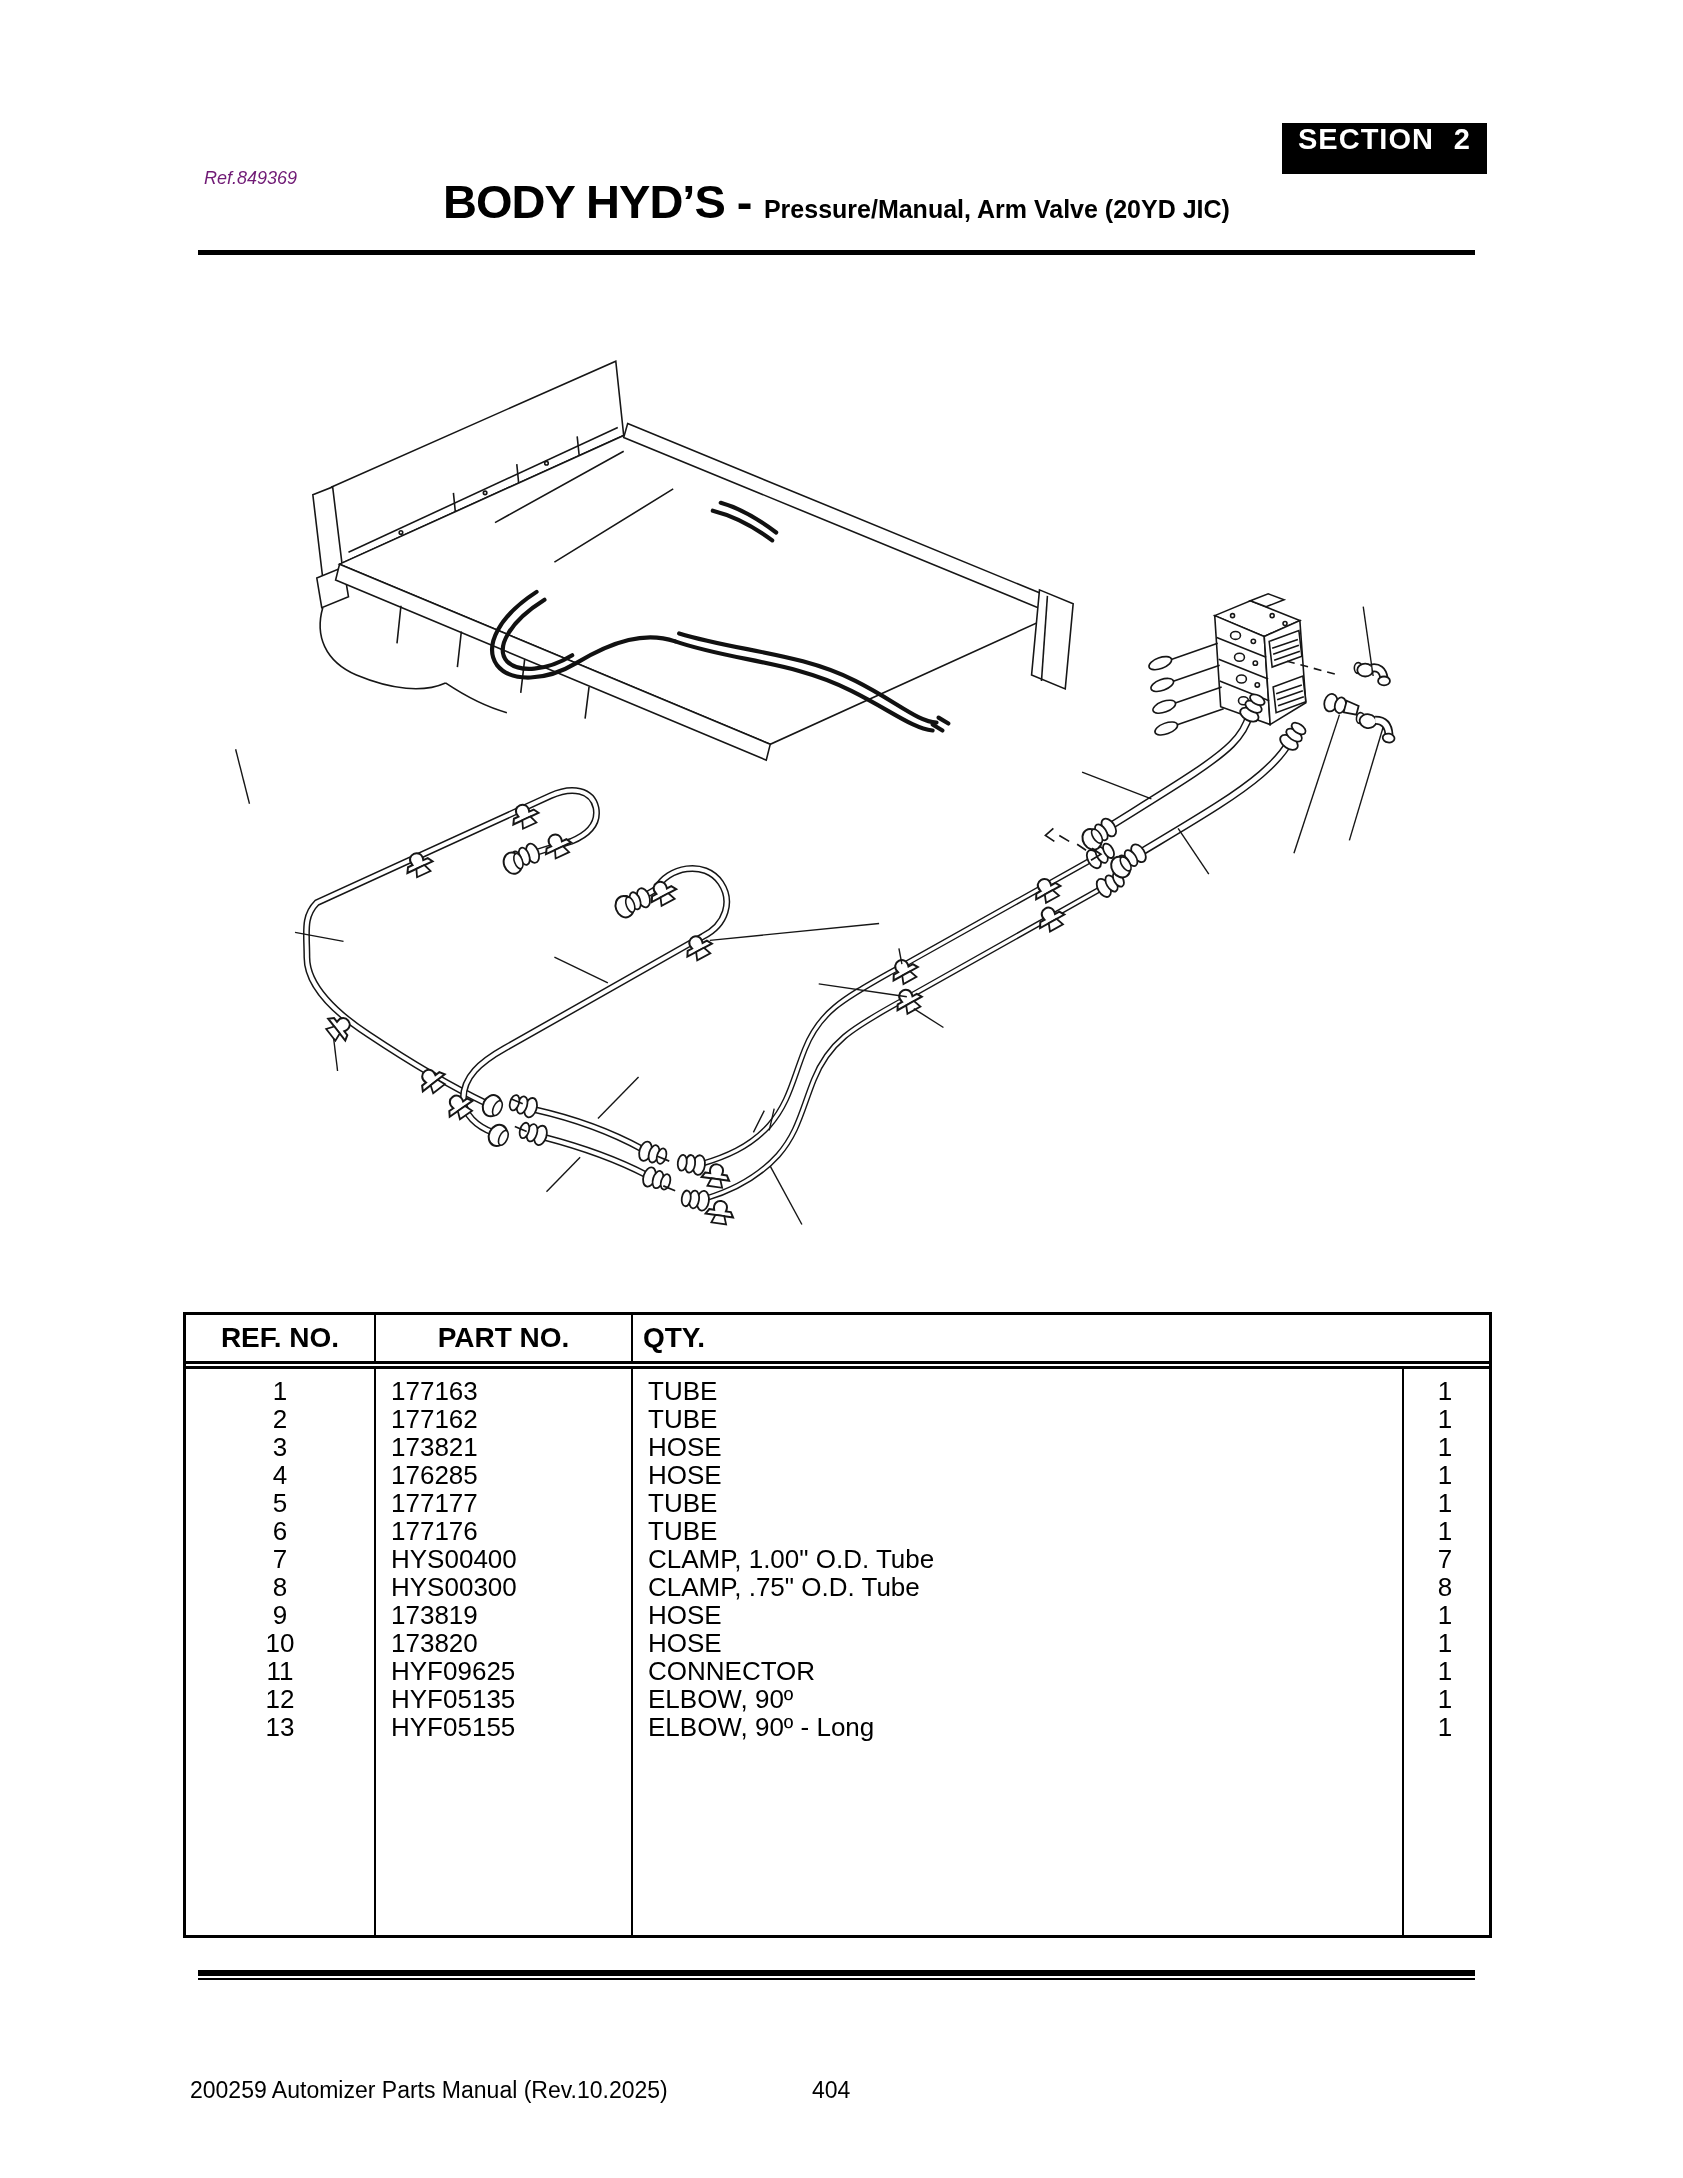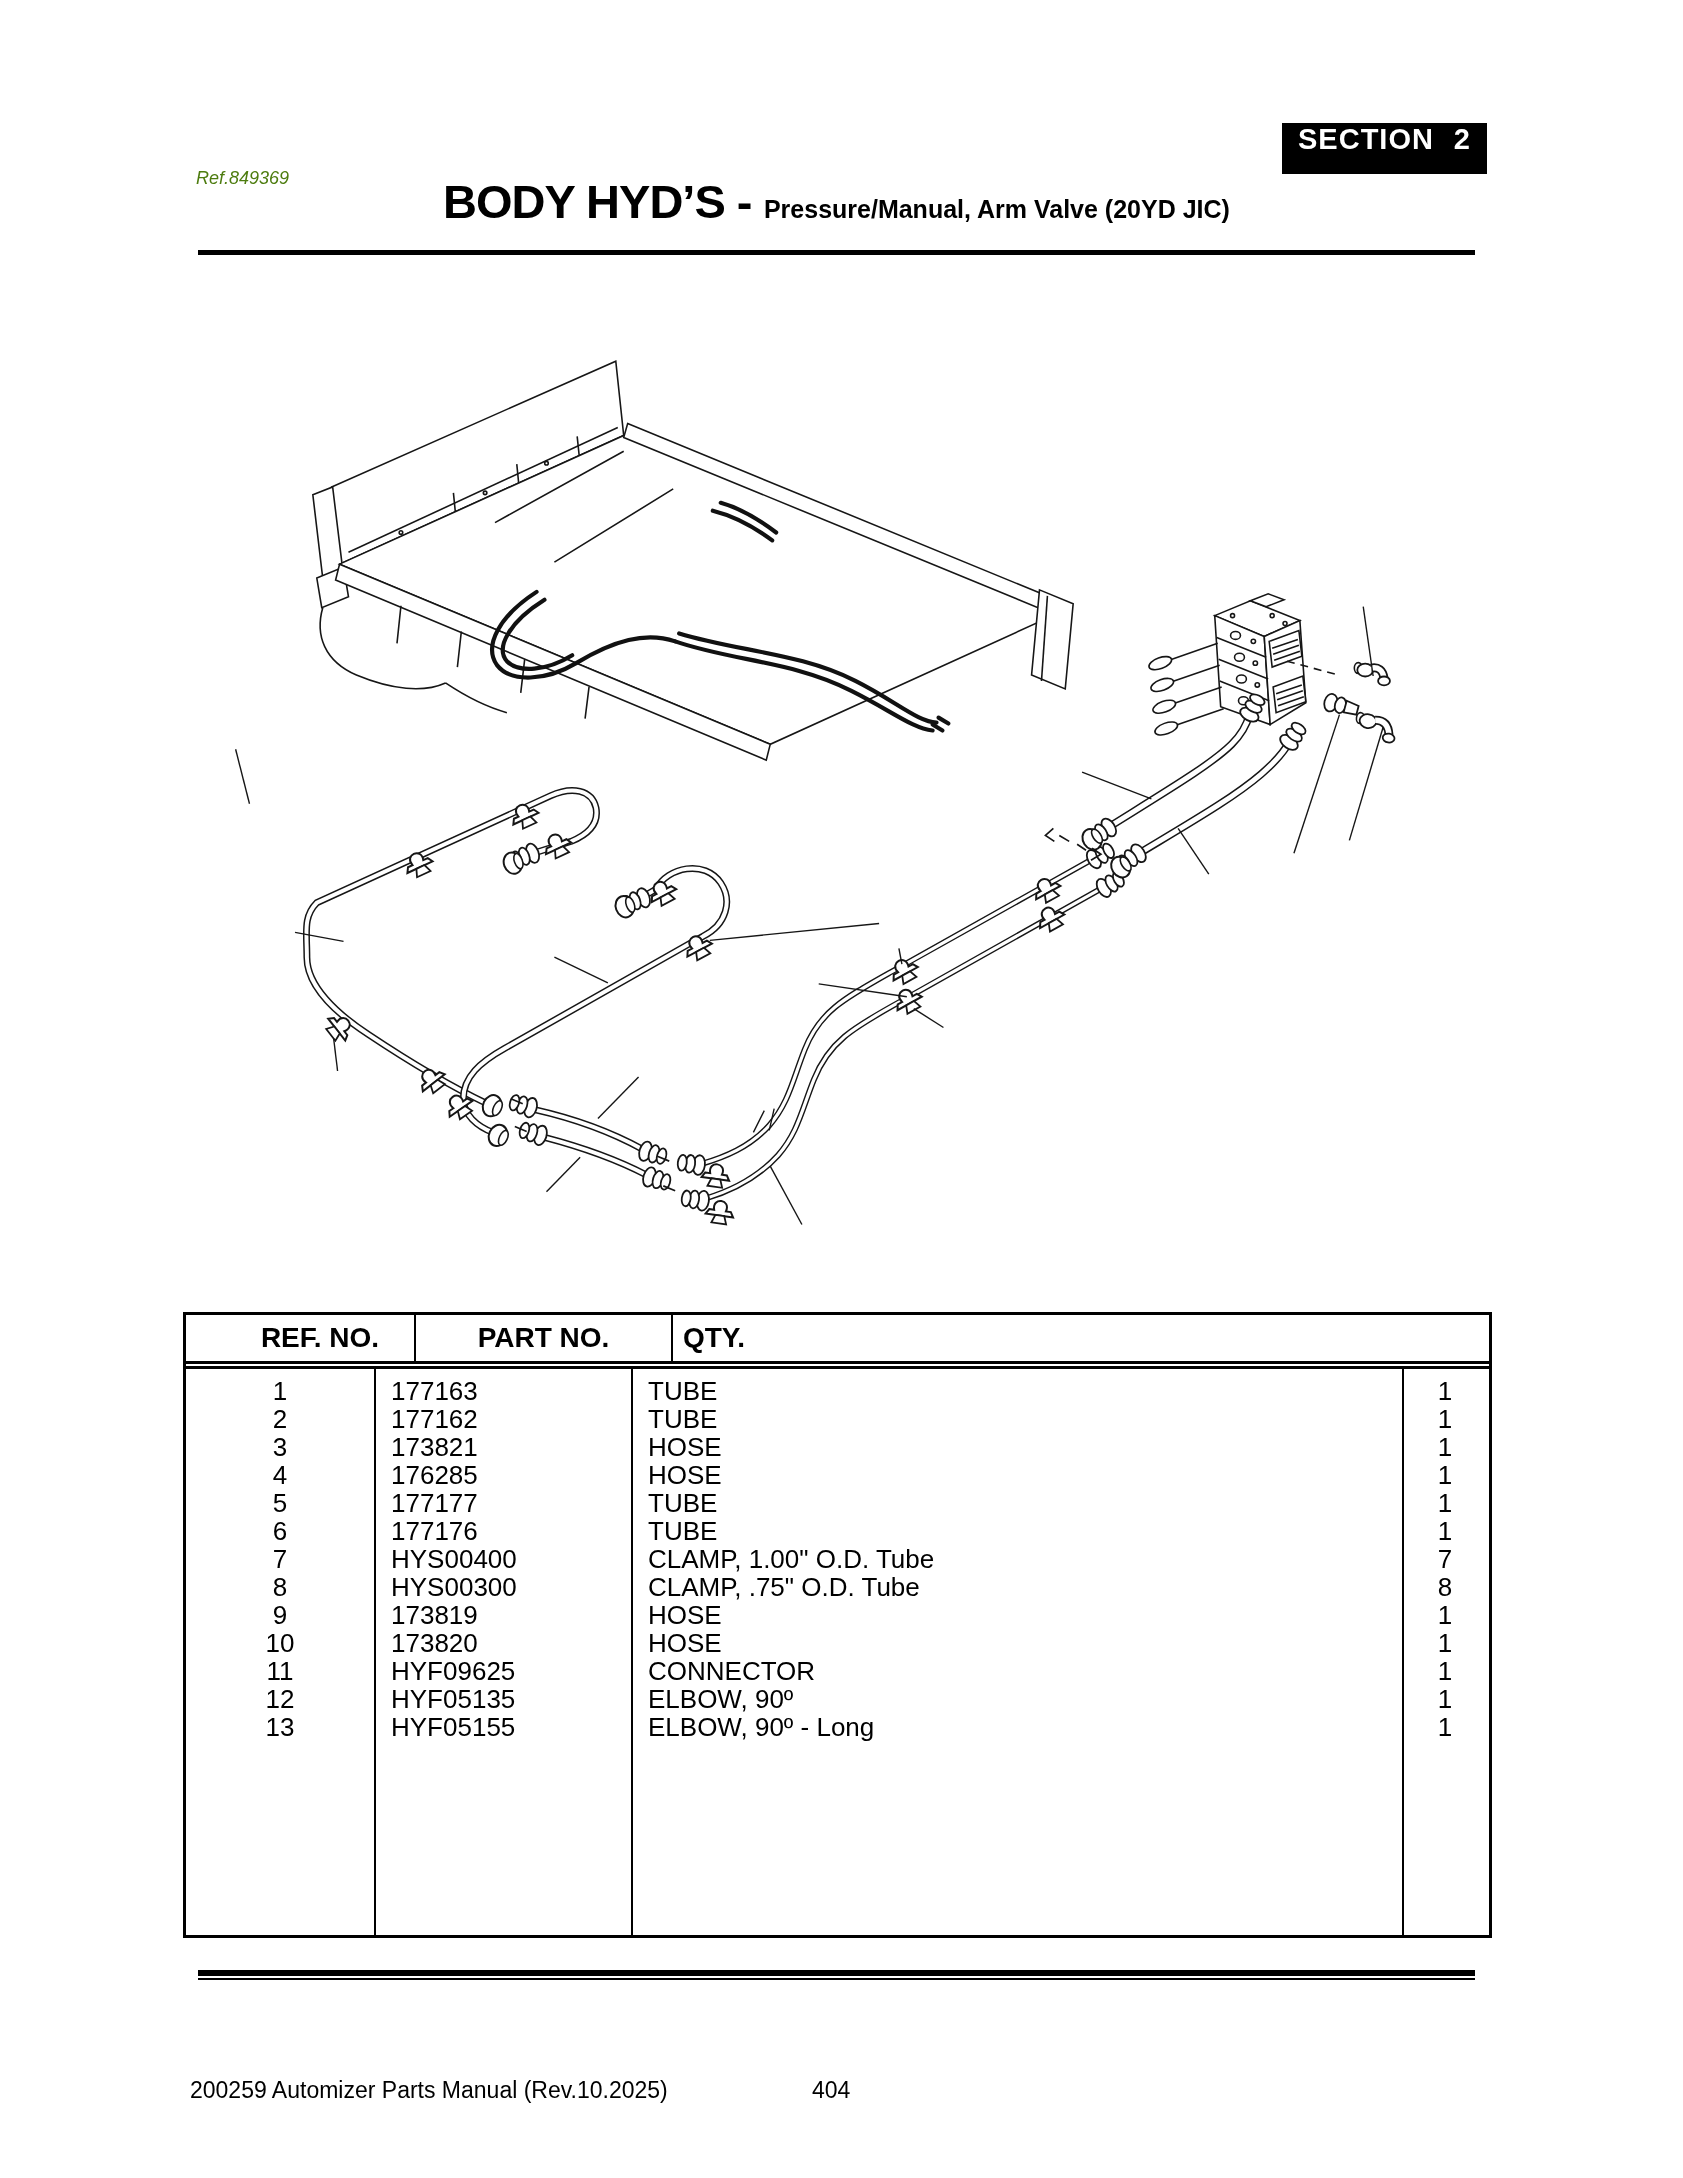--- a/index.html
+++ b/index.html
@@ -1,21 +1,21 @@
 <!DOCTYPE html>
 <html><head>
 <meta charset="utf-8">
 <style>
   html,body{margin:0;padding:0;}
   body{
     width:1683px;height:2178px;background:#ffffff;position:relative;
     font-family:"Liberation Sans", sans-serif;color:#000;overflow:hidden;
   }
   .ref-label{
-    position:absolute;left:196px;top:168px;font-style:italic;font-size:18px;color:#4d7c0f;
+    position:absolute;left:204px;top:168px;font-style:italic;font-size:18px;color:#701a75;
   }
   .section-badge{
     position:absolute;left:1282px;top:123px;width:205px;height:51px;background:#000;
     display:flex;align-items:flex-start;justify-content:space-between;padding:0 16px;box-sizing:border-box;
   }
   .section-badge span{color:#fff;font-weight:bold;font-size:29px;letter-spacing:1px;}
   .title-line{
     position:absolute;left:198px;top:174px;width:1277px;text-align:center;white-space:nowrap;
   }
   .title-main{font-size:47px;font-weight:bold;letter-spacing:-1px;text-align:right;}
@@ -23,21 +23,21 @@
   .rule-top{
     position:absolute;left:198px;top:250px;width:1277px;height:5px;background:#000;
   }
   .diagram-wrap{position:absolute;left:198px;top:267px;width:1287px;height:1020px;}
   .parts-table{
     position:absolute;left:183px;top:1312px;width:1309px;height:626px;
     border:3px solid #000;box-sizing:border-box;background:#fff;
     display:flex;flex-direction:column;
   }
   .pt-header{
-    display:flex;flex-direction:row;height:46px;border-bottom:8px double #000;flex:0 0 auto;padding-left:40px;
+    display:flex;flex-direction:row;height:46px;border-bottom:8px double #000;flex:0 0 auto;
   }
   .pt-header .pt-hcell{
     display:flex;align-items:center;justify-content:center;
     font-weight:bold;font-size:28px;box-sizing:border-box;
   }
   .pt-body{display:flex;flex-direction:row;flex:1 1 auto;}
   .pt-col{box-sizing:border-box;padding-top:8px;}
   .c0{width:190px;border-right:2px solid #000;}
   .c1{width:257px;border-right:2px solid #000;}
   .c2{width:771px;border-right:2px solid #000;}

